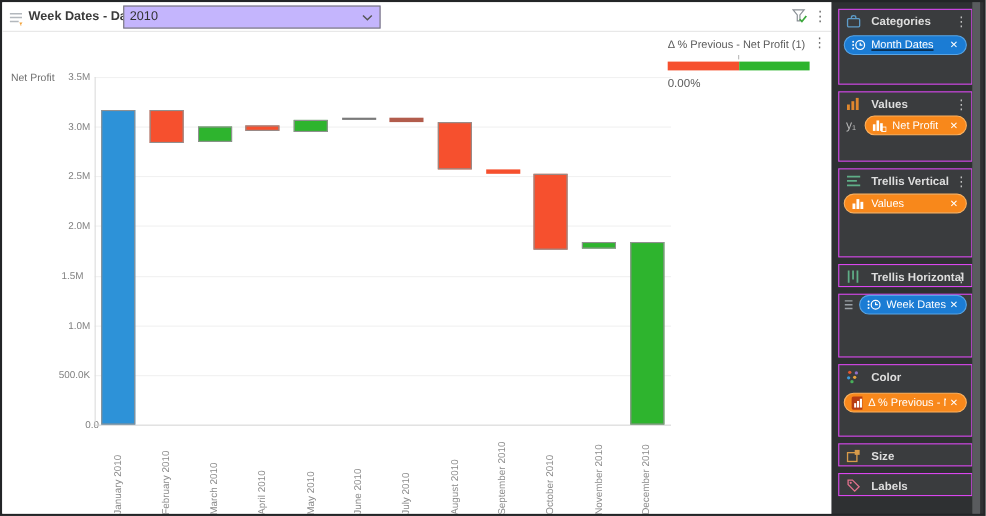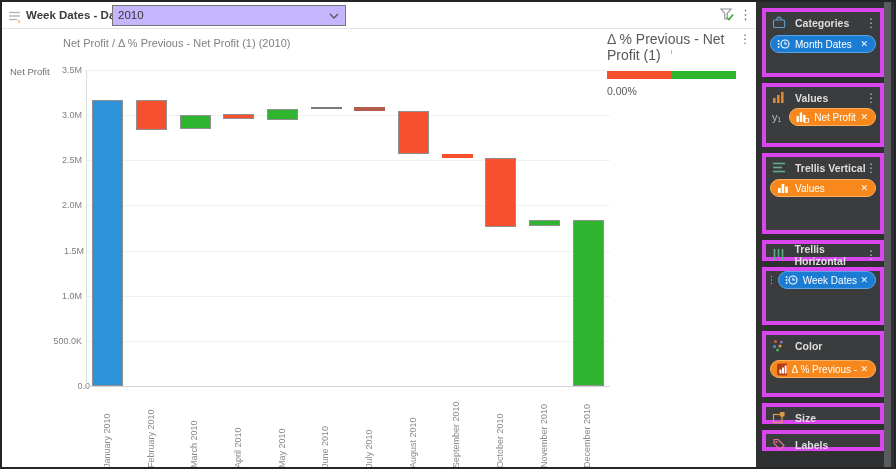--- a/index.html
+++ b/index.html
@@ -20,29 +20,29 @@
   .chart-title{position:absolute;left:61px;top:8px;font-size:11px;color:#808080;}
   .row-label{position:absolute;left:8px;top:37px;font-size:9.5px;color:#6f6f6f;}
   .gridline{position:absolute;height:1px;background:#f1f1f1;}
   .axis-line-x{position:absolute;height:1px;background:#d6d6d6;}
   .axis-line-y{position:absolute;width:1px;background:#dcdcdc;}
   .ytick{position:absolute;width:62px;text-align:right;font-size:9px;color:#7f7f7f;}
   .xlabel{position:absolute;writing-mode:vertical-rl;transform:rotate(180deg);font-size:9px;color:#8a8a8a;height:78px;line-height:11px;white-space:nowrap;}
   .bar{position:absolute;cursor:pointer;}
   
   .legend{position:absolute;right:7px;top:2px;width:142px;}
-  .legend-title{font-size:14px;color:#595959;display:inline-block;max-width:128px;}
+  .legend-title{font-size:10px;color:#595959;display:inline-block;max-width:128px;}
   .legend-ellipsis{position:absolute;right:-2px;top:1px;}
   .legend-bar{position:relative;margin-top:7px;width:129px;height:8px;display:flex;}
   .legend-bar div{height:8px;flex:1;}
   .legend-mid-tick{position:absolute;left:64px;top:19px;width:1px;height:4px;background:#b9b9b9;}
   .legend-value{margin-top:6px;width:129px;text-align:left;font-size:10.5px;color:#595959;}
   
   .panel{position:absolute;left:756px;top:2px;width:138px;height:465px;background:#2e3032;padding:6px 0 0 6px;overflow:hidden;}
-  .card{position:relative;width:122px;background:#3a3c3e;border:4px solid #d946ef;margin-bottom:6px;}
+  .card{position:relative;width:122px;background:#3a3c3e;border:1px solid #d946ef;margin-bottom:6px;}
   .card-head{position:relative;height:21px;display:flex;align-items:center;padding:0 4px 0 6px;cursor:pointer;}
   .card-head .hlabel{font-size:10.5px;font-weight:bold;color:#dedede;margin-left:9px;}
   .card-head .ellipsis{position:absolute;right:3px;top:4px;color:#c0c0c0;}
   .pill{position:relative;height:18px;border-radius:9px;display:flex;align-items:center;padding:0 18px 0 6px;cursor:pointer;}
   .pill .plabel{font-size:10px;color:#fff;margin-left:5px;white-space:nowrap;overflow:hidden;}
   .pill .close{position:absolute;right:7px;top:3px;font-size:9px;color:#fff;cursor:pointer;}
   .pill-blue{background:#1b7cd4;border:1px solid #58a4e4;}
   .pill-orange{background:#f8881b;border:1px solid #fbb05e;}
   .prefix{font-size:11px;color:#b9b9b9;}
   .scrollbar{position:absolute;left:884px;top:2px;width:7px;height:465px;background:#404244;}
@@ -72,21 +72,20 @@
       <div class="topbar-icons">
         <svg width="16" height="16">
           <path d="M2,2 L12,2 L8.2,6.5 L8.2,12 L5.8,12 L5.8,6.5 Z" fill="none" stroke="#8a9096" stroke-width="1.1"></path>
           <polyline points="8,10.5 10,12.5 14,7.5" fill="none" stroke="#3da93d" stroke-width="1.6"></polyline>
         </svg>
         <span class="ellipsis" style="font-size:13px;">⋮</span>
       </div>
     </div>
 
     <div class="chartwrap">
-      <div class="chart-title">Net Profit / Δ % Previous - Net Profit (1) (2010)</div>
       <div class="row-label">Net Profit</div>
 
       <div class="legend">
         <span class="legend-title">Δ % Previous - Net Profit (1)</span>
         <span class="ellipsis legend-ellipsis">⋮</span>
         <div class="legend-bar">
           <div id="legend-neg" style="background: rgb(246, 80, 46);"></div>
           <div id="legend-pos" style="background: rgb(46, 180, 46);"></div>
         </div>
         <div class="legend-mid-tick"></div>
@@ -96,21 +95,21 @@
       <div id="plot"></div>
     <div class="gridline" style="left: 84px; top: 41px; width: 524px;"></div>
         <div class="ytick" style="left: 18px; top: 36px;">3.5M</div>
         <div class="gridline" style="left: 84px; top: 86px; width: 524px;"></div>
         <div class="ytick" style="left: 18px; top: 81px;">3.0M</div>
         <div class="gridline" style="left: 84px; top: 131px; width: 524px;"></div>
         <div class="ytick" style="left: 18px; top: 126px;">2.5M</div>
         <div class="gridline" style="left: 84px; top: 176px; width: 524px;"></div>
         <div class="ytick" style="left: 18px; top: 171px;">2.0M</div>
         <div class="gridline" style="left: 84px; top: 222px; width: 524px;"></div>
-        <div class="ytick" style="left: 20px; top: 217px;">1.5M</div>
+        <div class="ytick" style="left: 12px; top: 217px;">1.5M</div>
         <div class="gridline" style="left: 84px; top: 267px; width: 524px;"></div>
         <div class="ytick" style="left: 18px; top: 262px;">1.0M</div>
         <div class="gridline" style="left: 84px; top: 312px; width: 524px;"></div>
         <div class="ytick" style="left: 18px; top: 307px;">500.0K</div>
         <div class="ytick" style="left: 26px; top: 352px;">0.0</div>
         <div class="axis-line-x" style="left: 84px; top: 357px; width: 524px;"></div>
         <div class="axis-line-y" style="left: 84px; top: 41px; height: 316px;"></div>
         <div class="bar" title="January 2010" style="left: 90px; top: 71px; width: 31px; height: 286px; background: rgb(45, 146, 216); border: 1px solid rgb(144, 144, 144);"></div>
         <div class="xlabel" style="left: 100px; top: 361px;">January 2010</div>
         <div class="bar" title="February 2010" style="left: 134px; top: 71px; width: 31px; height: 30px; background: rgb(246, 80, 46); border: 1px solid rgb(144, 144, 144);"></div>
@@ -142,21 +141,21 @@
 
     <div class="card" style="height:69px;">
       <div class="card-head">
         <svg width="14" height="13">
           <rect x="1.5" y="4" width="11" height="7.5" rx="1" fill="none" stroke="#5e9cc8" stroke-width="1.2"></rect>
           <path d="M5,4 V2.8 a2,1.6 0 0 1 4,0 V4" fill="none" stroke="#5e9cc8" stroke-width="1.2"></path>
         </svg>
         <span class="hlabel">Categories</span>
         <span class="ellipsis">⋮</span>
       </div>
-      <div class="pill pill-blue" style="margin:2px 4px 8px 4px;">
+      <div class="pill pill-blue" style="margin:2px 4px 8px 4px;text-decoration:underline;">
         <svg width="13" height="12">
           <circle cx="1.6" cy="3" r="0.9" fill="#fff"></circle>
             <circle cx="1.6" cy="6" r="0.9" fill="#fff"></circle>
             <circle cx="1.6" cy="9" r="0.9" fill="#fff"></circle>
           <circle cx="8" cy="6" r="4" fill="none" stroke="#fff" stroke-width="1.1"></circle>
           <path d="M8,3.8 V6 H10" fill="none" stroke="#fff" stroke-width="1.1"></path>
         </svg>
         <span class="plabel">Month Dates</span>
         <span class="close">✕</span>
       </div>

